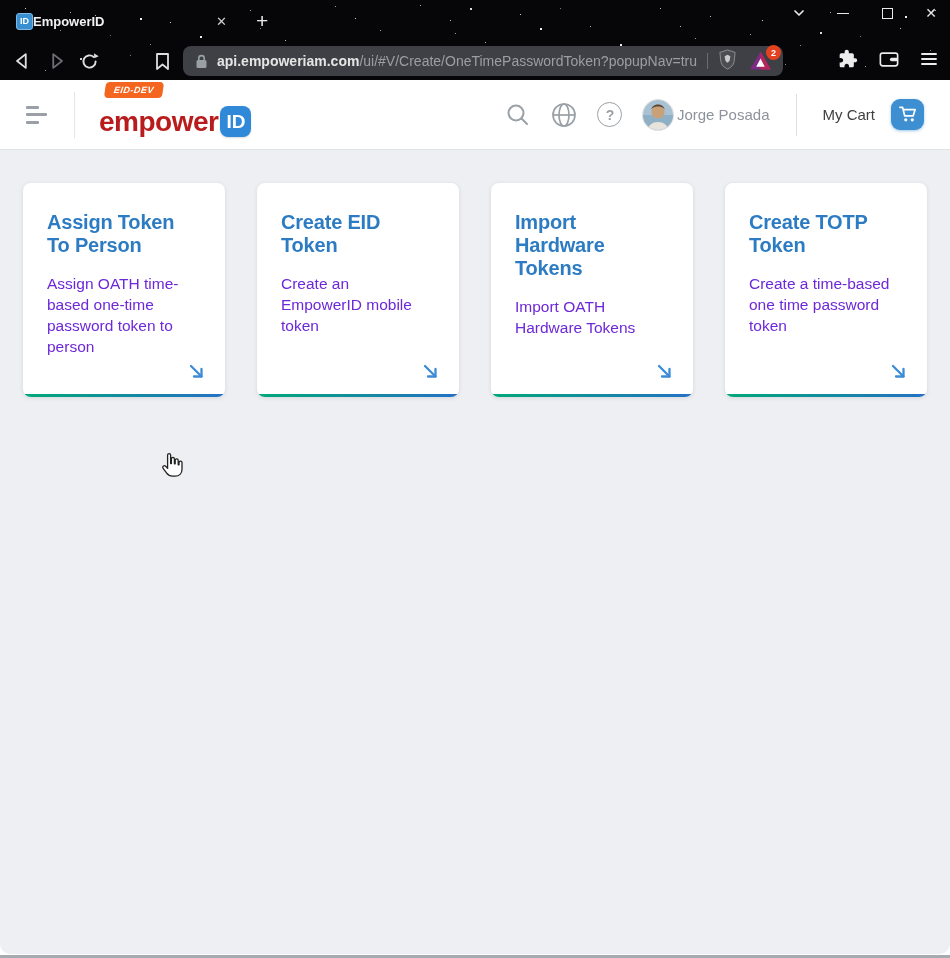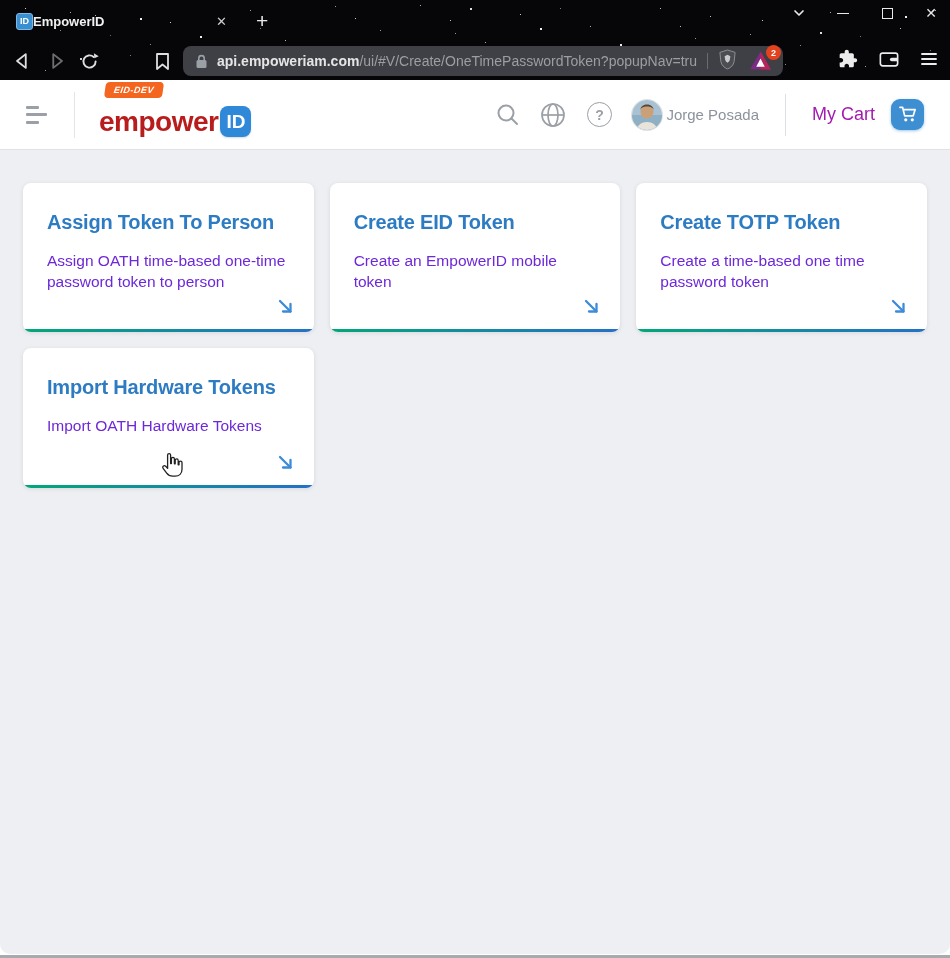--- a/index.html
+++ b/index.html
@@ -65,27 +65,27 @@
   .logo-brand { color:#b91c1c; font-size:28px; font-weight:bold; letter-spacing:-0.5px; line-height:30px; }
   .logo-chip { width:31px; height:31px; margin-left:2px; border-radius:8px; background:#2f88d8; color:#fff; font-weight:bold; font-size:19px;
                display:flex; align-items:center; justify-content:center; box-shadow:0 1px 2px rgba(0,0,0,0.15); }
   .hdr-right { position:absolute; right:26px; display:flex; align-items:center; }
   .hdr-ic { width:26px; height:26px; margin-left:20px; display:flex; align-items:center; justify-content:center; }
   .help-circle { width:25px; height:25px; border:1.6px solid #9aa0a6; border-radius:50%; color:#9aa0a6; font-size:14px; font-weight:bold;
                  display:flex; align-items:center; justify-content:center; }
   .avatar { width:30px; height:30px; border-radius:50%; overflow:hidden; margin-left:20px; box-shadow:0 0 0 1px #e0e0e0; }
   .user-name { color:#8d939c; font-size:15px; margin-left:4px; }
   .cart-vdiv { width:1px; height:42px; background:#dcdfe3; margin:0 26px; }
-  .cart-label { color:#a21caf; font-size:18px; }
+  .cart-label { color:#404040; font-size:15px; }
   .cart-btn { width:33px; height:31px; border-radius:9px; background:#3d8fd1; margin-left:16px; display:flex; align-items:center; justify-content:center;
               box-shadow:0 1px 3px rgba(61,143,209,0.5); }
 
   
   .main { height:804px; background:#edeff3; border-radius:0 0 10px 10px; padding:33px 23px; }
-  .cards-grid { display:grid; grid-template-columns:repeat(3, 1fr); gap:16px; }
+  .cards-grid { display:grid; grid-template-columns:repeat(4, 1fr); gap:32px; }
   .card { position:relative; background:#ffffff; border-radius:8px; min-height:140px; padding:28px 26px 40px 24px;
           box-shadow:0 1px 4px rgba(60,64,67,0.13); overflow:hidden; }
   .card-title { color:#2d7cc3; font-size:20px; font-weight:bold; letter-spacing:-0.2px; margin-bottom:16px; }
   .card-desc { color:#6d28d9; font-size:15.5px; line-height:21px; max-width:250px; }
   .card-arrow { position:absolute; right:20px; bottom:13px; }
   .card-accent { position:absolute; left:0; right:0; bottom:0; height:3px; background:linear-gradient(90deg,#00a878,#2470c6); }
 
   .bottom-edge { position:absolute; left:0; bottom:0; width:950px; height:3px; background:#a7aaae; }
 
   .cursor { position:absolute; left:160px; top:451px; z-index:20; pointer-events:none; }
@@ -269,47 +269,47 @@
             <g fill="none" stroke="#3c8bd8" stroke-width="2.3" stroke-linecap="round" stroke-linejoin="round">
               <line x1="3" y1="3" x2="13.5" y2="13.5"></line>
               <polyline points="13.5,6 13.5,13.5 6,13.5"></polyline>
             </g>
           </svg>
       </div>
       <div class="card-accent"></div>
     </div>
 
     <div class="card">
+      <div class="card-title">Import Hardware Tokens</div>
+      <div class="card-desc">Import OATH Hardware Tokens</div>
+      <div class="card-arrow">
+        <svg width="17" height="17" viewBox="0 0 17 17">
+            <g fill="none" stroke="#3c8bd8" stroke-width="2.3" stroke-linecap="round" stroke-linejoin="round">
+              <line x1="3" y1="3" x2="13.5" y2="13.5"></line>
+              <polyline points="13.5,6 13.5,13.5 6,13.5"></polyline>
+            </g>
+          </svg>
+      </div>
+      <div class="card-accent"></div>
+    </div>
+
+    <div class="card">
       <div class="card-title">Create TOTP Token</div>
       <div class="card-desc">Create a time-based one time password token</div>
       <div class="card-arrow">
         <svg width="17" height="17" viewBox="0 0 17 17">
             <g fill="none" stroke="#3c8bd8" stroke-width="2.3" stroke-linecap="round" stroke-linejoin="round">
               <line x1="3" y1="3" x2="13.5" y2="13.5"></line>
               <polyline points="13.5,6 13.5,13.5 6,13.5"></polyline>
             </g>
           </svg>
       </div>
       <div class="card-accent"></div>
     </div>
 
-    <div class="card">
-      <div class="card-title">Import Hardware Tokens</div>
-      <div class="card-desc">Import OATH Hardware Tokens</div>
-      <div class="card-arrow">
-        <svg width="17" height="17" viewBox="0 0 17 17">
-            <g fill="none" stroke="#3c8bd8" stroke-width="2.3" stroke-linecap="round" stroke-linejoin="round">
-              <line x1="3" y1="3" x2="13.5" y2="13.5"></line>
-              <polyline points="13.5,6 13.5,13.5 6,13.5"></polyline>
-            </g>
-          </svg>
-      </div>
-      <div class="card-accent"></div>
-    </div>
-
   </div>
 </div>
 
 <div class="bottom-edge"></div>
 
 <div class="cursor">
   <svg width="24" height="28" viewBox="0 0 24 28">
     <path d="M9.1 2.6c.9 0 1.5.7 1.5 1.5v8.4h.8V7.9c0-.9.6-1.5 1.5-1.5s1.5.6 1.5 1.5v4.9h.8v-3.4c0-.9.6-1.5 1.5-1.5s1.5.6 1.5 1.5v4.4h.8v-2.2c0-.9.6-1.5 1.5-1.5s1.5.7 1.5 1.5v6.6c0 4.3-2.8 7-6.9 7h-2.3c-2.9 0-4.6-.9-6.1-3l-3.6-4.8c-.6-.8-.4-1.8.3-2.4.7-.5 1.7-.4 2.3.3l1.9 2.1V4.1c0-.8.6-1.5 1.5-1.5z" fill="#ffffff" stroke="#222222" stroke-width="1.3" stroke-linejoin="round"></path>
   </svg>
 </div>

